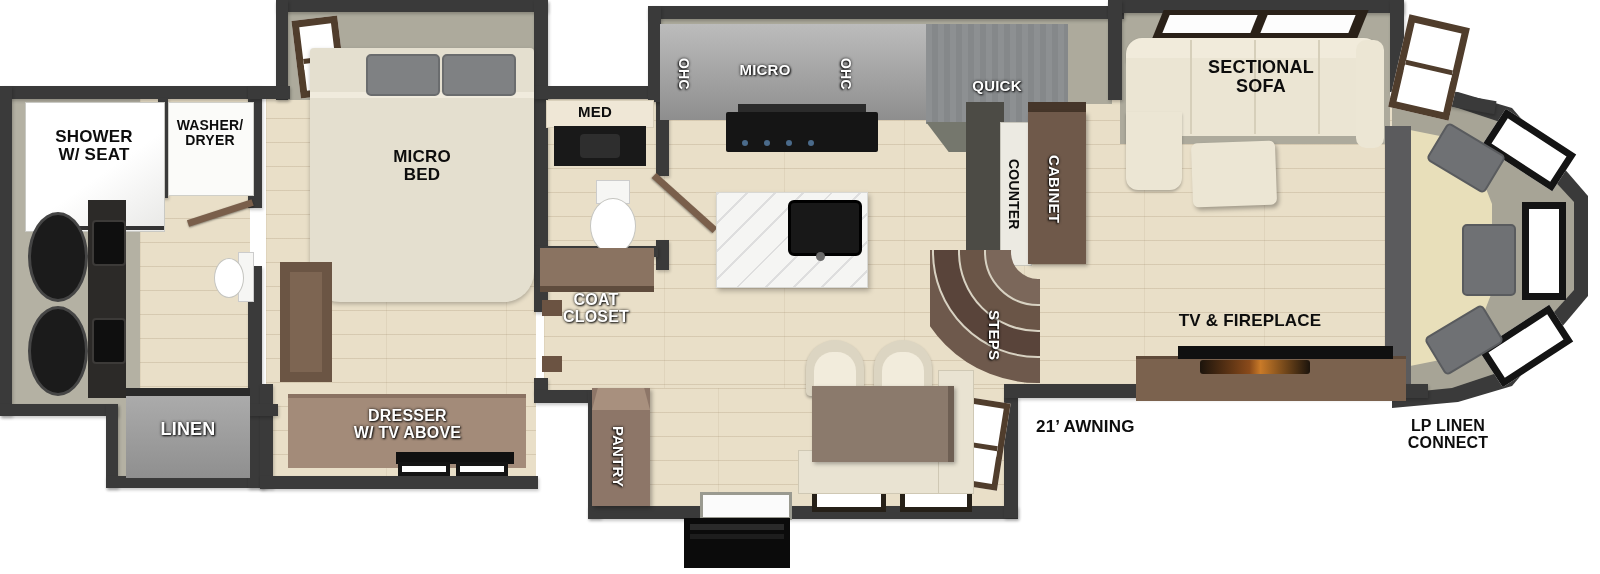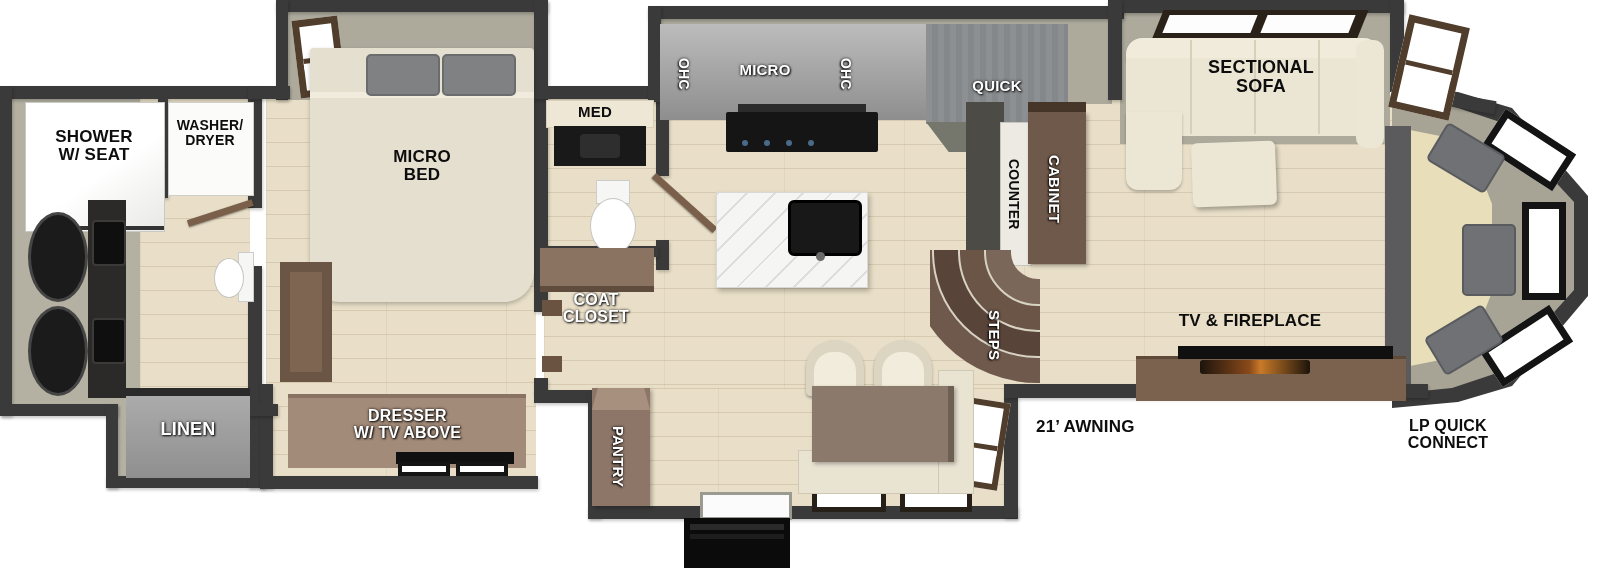--- a/index.html
+++ b/index.html
@@ -221,16 +221,16 @@
   <div class="win winbr" style="left:1398px;top:20px;width:62px;height:95px;transform:rotate(13deg);">
     <div class="winbar" style="top:38px;border-top-color:#503d2c;"></div>
   </div>
 
   <div class="abs" style="left:1136px;top:356px;width:270px;height:42px;background:#7b624e;border-top:3px solid #5f4a39;"></div>
   <div class="abs" style="left:1178px;top:346px;width:215px;height:13px;background:#101010;"></div>
   <div class="abs" style="left:1200px;top:360px;width:110px;height:14px;background:linear-gradient(90deg,#1c140c,#8a4a1a 45%,#c97a28 55%,#1c140c);border-radius:3px;"></div>
   <div class="lbl" style="left:1140px;top:312px;width:220px;font-size:17px;">TV &amp; FIREPLACE</div>
 
   <div class="lbl" style="left:1036px;top:418px;width:160px;text-align:left;font-size:17px;">21’ AWNING</div>
-  <div class="lbl" style="left:1378px;top:418px;width:140px;font-size:16px;">LP QUICK
+  <div class="lbl" style="left:1378px;top:418px;width:140px;font-size:16px;">LP LINEN
 CONNECT</div>
 
 </div>
 
 </body></html>

